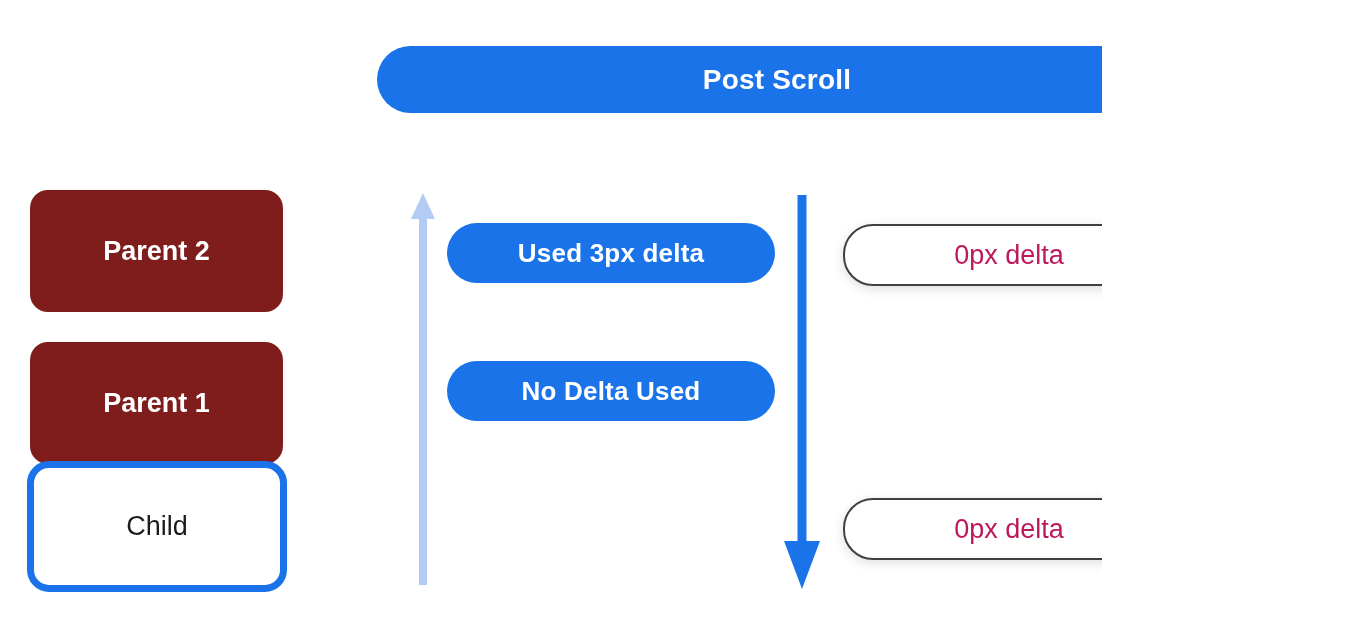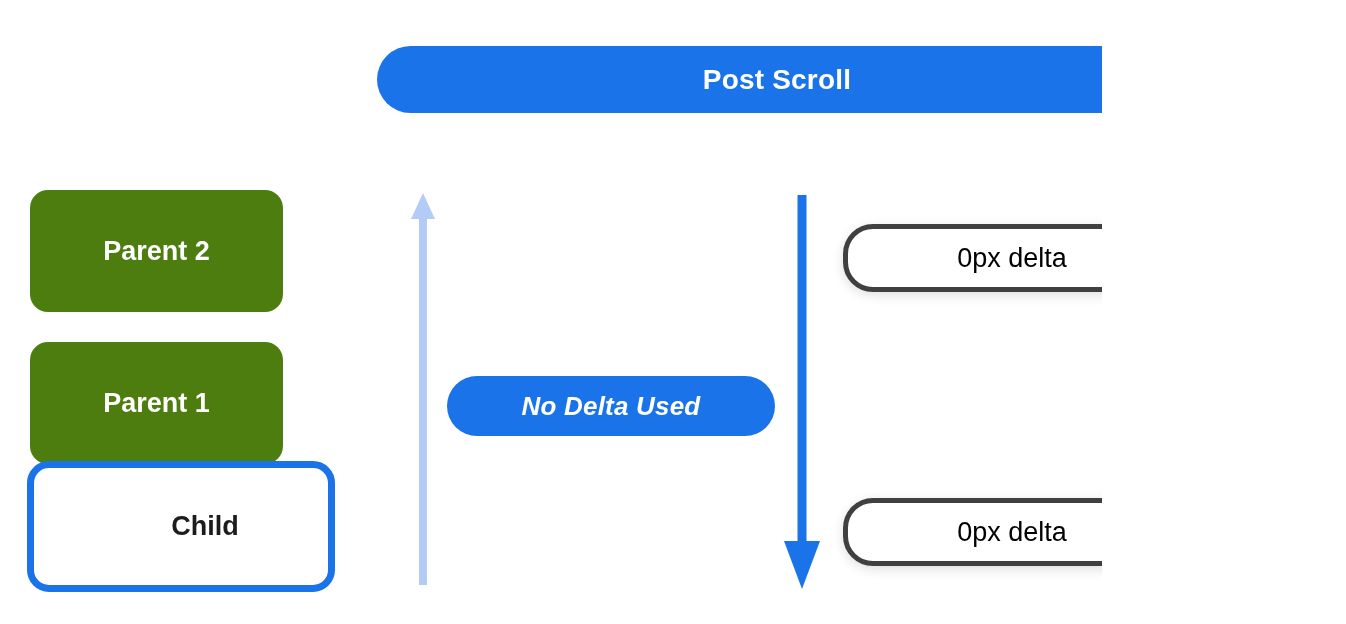--- a/index.html
+++ b/index.html
@@ -26,72 +26,71 @@
     color: #ffffff;
     font-size: 28px;
     font-weight: 700;
     letter-spacing: 0.2px;
   }
   
   .parent-box {
     position: absolute;
     left: 30px;
     width: 253px; height: 122px;
-    background: #4d7c0f;
+    background: #7f1d1d;
     border-radius: 18px;
     display: flex; align-items: center; justify-content: center;
     color: #ffffff;
     font-size: 27px;
     font-weight: 700;
   }
   .parent-box.p2 { top: 190px; }
   .parent-box.p1 { top: 342px; }
   .child-box {
     position: absolute;
     left: 27px; top: 461px;
     width: 246px; height: 117px;
     background: #ffffff;
     border: 7px solid #1a73e8;
     border-radius: 22px;
     display: flex; align-items: center; justify-content: center;
     color: #1c1c1c;
     font-size: 27px;
-    font-weight: 700;
-    padding-left: 48px;
+    font-weight: 400;
   }
   
   .arrow-svg { position: absolute; display: block; }
   .arrow-up   { left: 409px; top: 193px; }
   .arrow-down { left: 783px; top: 195px; }
   
   .blue-pill {
     position: absolute;
     left: 447px;
     width: 328px; height: 60px;
     background: #1a73e8;
     border-radius: 30px;
     display: flex; align-items: center; justify-content: center;
     color: #ffffff;
     font-size: 26px;
     font-weight: 700;
     letter-spacing: 0.2px;
   }
   .blue-pill.row-1 { top: 223px; }
-  .blue-pill.row-2 { top: 376px; font-style: italic; }
+  .blue-pill.row-2 { top: 361px; }
   
   .white-pill {
     position: absolute;
     left: 843px;
     width: 328px; height: 58px;
     background: #ffffff;
-    border: 5px solid #404040;
+    border: 2px solid #404040;
     border-radius: 30px;
     box-shadow: 0 3px 12px rgba(0,0,0,0.13);
     display: flex; align-items: center; justify-content: center;
-    color: #000000;
+    color: #be185d;
     font-size: 27px;
     font-weight: 500;
   }
   .white-pill.row-1 { top: 224px; }
   .white-pill.row-2 { top: 498px; }
 </style>
 </head>
 <body>
 
 <div class="canvas">
@@ -107,20 +106,21 @@
   <svg class="arrow-svg arrow-up" width="28" height="392" viewBox="0 0 28 392">
     <polygon points="14,0 26,26 2,26" fill="#b3ccf6"></polygon>
     <rect x="10" y="24" width="8" height="368" fill="#b3ccf6"></rect>
   </svg>
 
   <svg class="arrow-svg arrow-down" width="38" height="394" viewBox="0 0 38 394">
     <rect x="14.5" y="0" width="9" height="350" fill="#1a73e8"></rect>
     <polygon points="1,346 37,346 19,394" fill="#1a73e8"></polygon>
   </svg>
 
+  <div class="blue-pill row-1">Used 3px delta</div>
 
   <div class="blue-pill row-2">No Delta Used</div>
 
   <div class="white-pill row-1">0px delta</div>
 
   <div class="white-pill row-2">0px delta</div>
 
 </div>
 
 </body></html>

